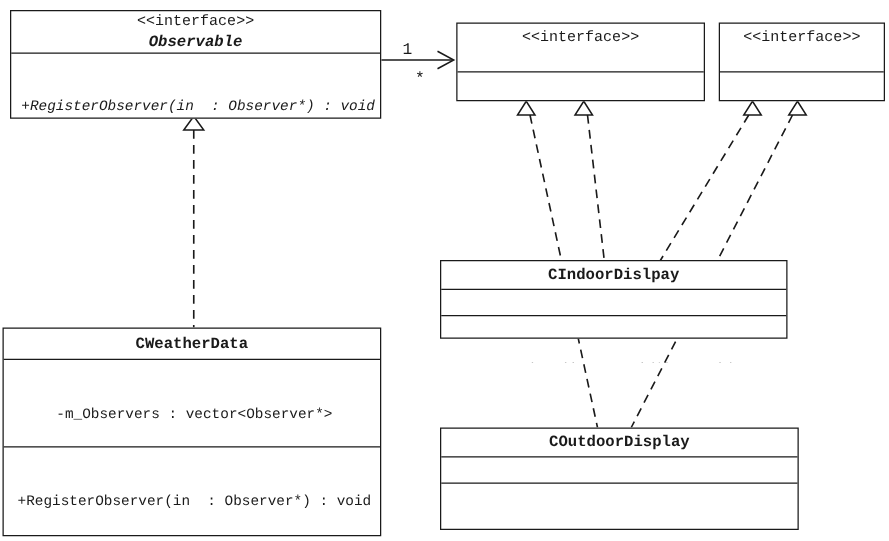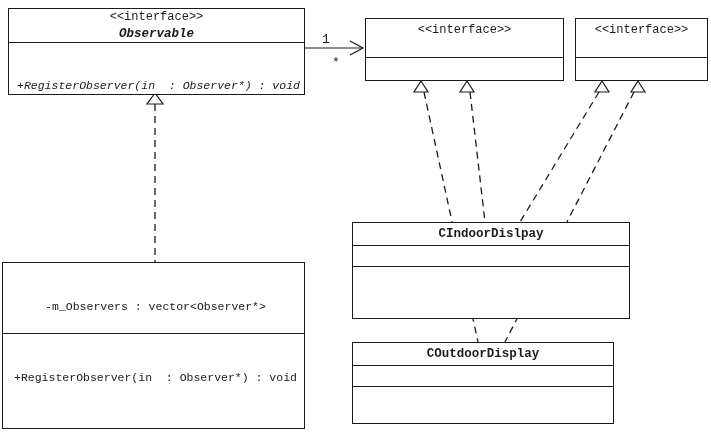--- a/index.html
+++ b/index.html
@@ -76,48 +76,51 @@
   <div class="uml-box interface" style="left:575px; top:18px; width:133px; height:63px;">
     <div class="comp title-comp" style="height:38px; padding-top:3px; line-height:17px;">
       <div class="stereotype">&lt;&lt;interface&gt;&gt;</div>
     </div>
     <div class="comp members" style="height:22px; line-height:22px;">
       
     </div>
   </div>
 
   <div class="uml-box" style="left:2px; top:262px; width:303px; height:167px;">
+    <div class="comp title-comp" style="height:24px; line-height:24px;">
+      <div class="cls-name">CWeatherData</div>
+    </div>
     <div class="comp members" style="height:70px; line-height:17.5px;font-family:Liberation Mono, monospace;">
       <div>-m_Observers : vector&lt;Observer*&gt;</div>
       
       
       
     </div>
     <div class="comp members" style="height:69px; line-height:17.25px;">
       <div>+RegisterObserver(in  : Observer*) : void</div>
       
       
       
     </div>
   </div>
 
-  <div class="uml-box" style="left:352px; top:222px; width:278px; height:97px;">
+  <div class="uml-box" style="left:352px; top:208px; width:278px; height:63px;">
     <div class="comp title-comp" style="height:22px; line-height:22px;">
       <div class="cls-name">CIndoorDislpay</div>
     </div>
     <div class="comp members" style="height:21px; line-height:21px;">
       
     </div>
     <div class="comp members" style="height:38px; padding-top:3px; line-height:16px;">
       <div>+Update(in  : void*) : void</div>
       
     </div>
   </div>
 
-  <div class="uml-box" style="left:352px; top:342px; width:262px; height:82px;">
+  <div class="uml-box" style="left:352px; top:342px; width:287px; height:82px;">
     <div class="comp title-comp" style="height:22px; line-height:22px;">
       <div class="cls-name">COutdoorDisplay</div>
     </div>
     <div class="comp members" style="height:21px; line-height:21px;">
       
     </div>
     <div class="comp members" style="height:35px; padding-top:1px; line-height:16px;">
       <div>+Display() : void</div>
       
     </div>

